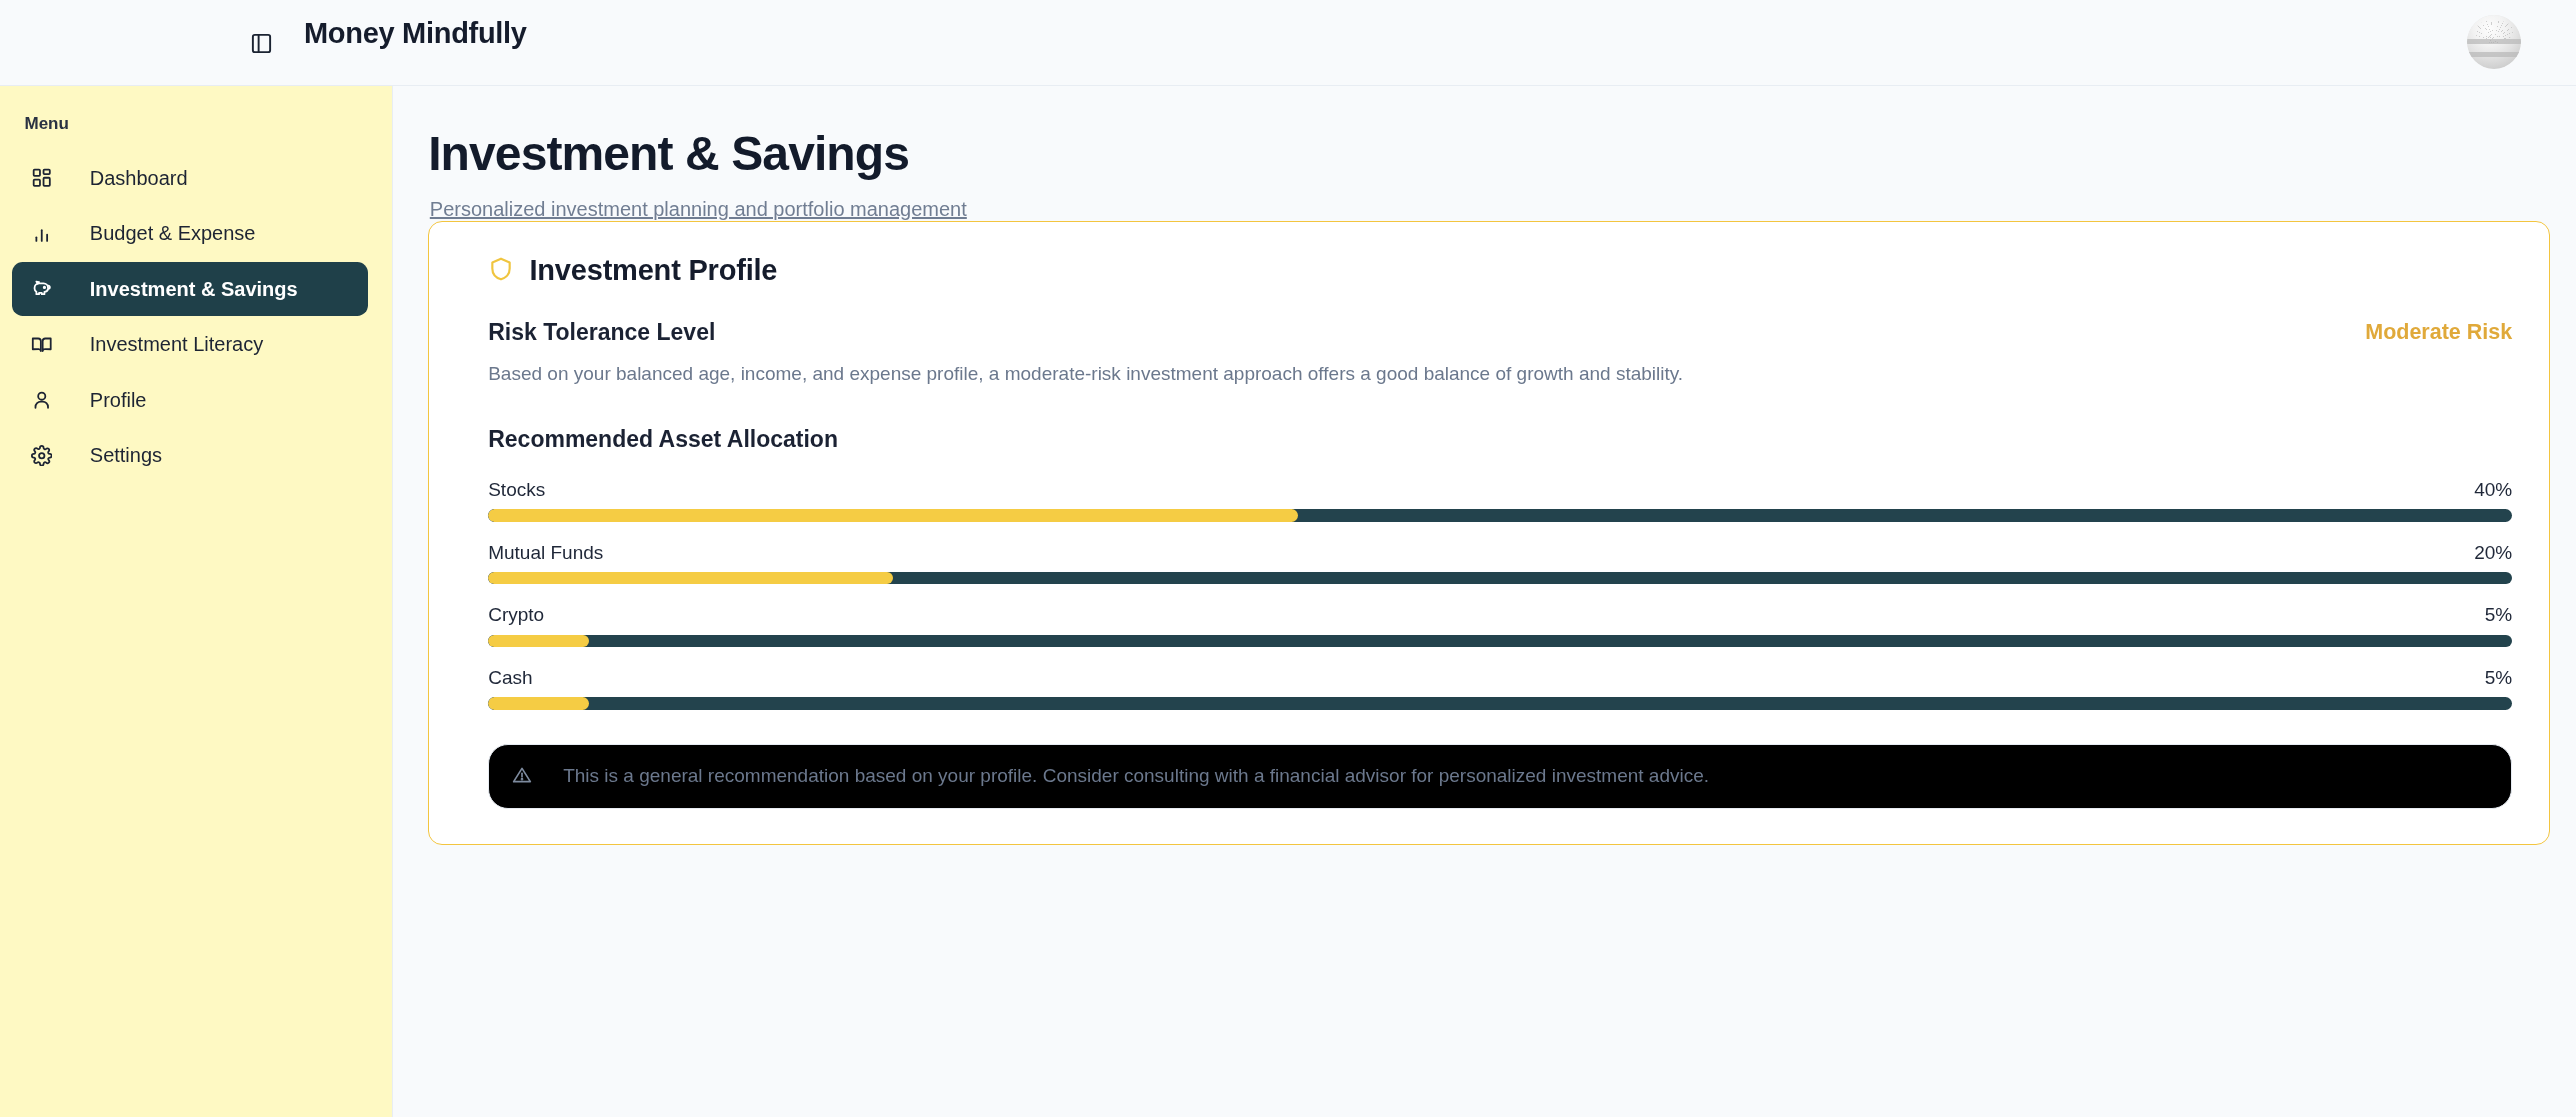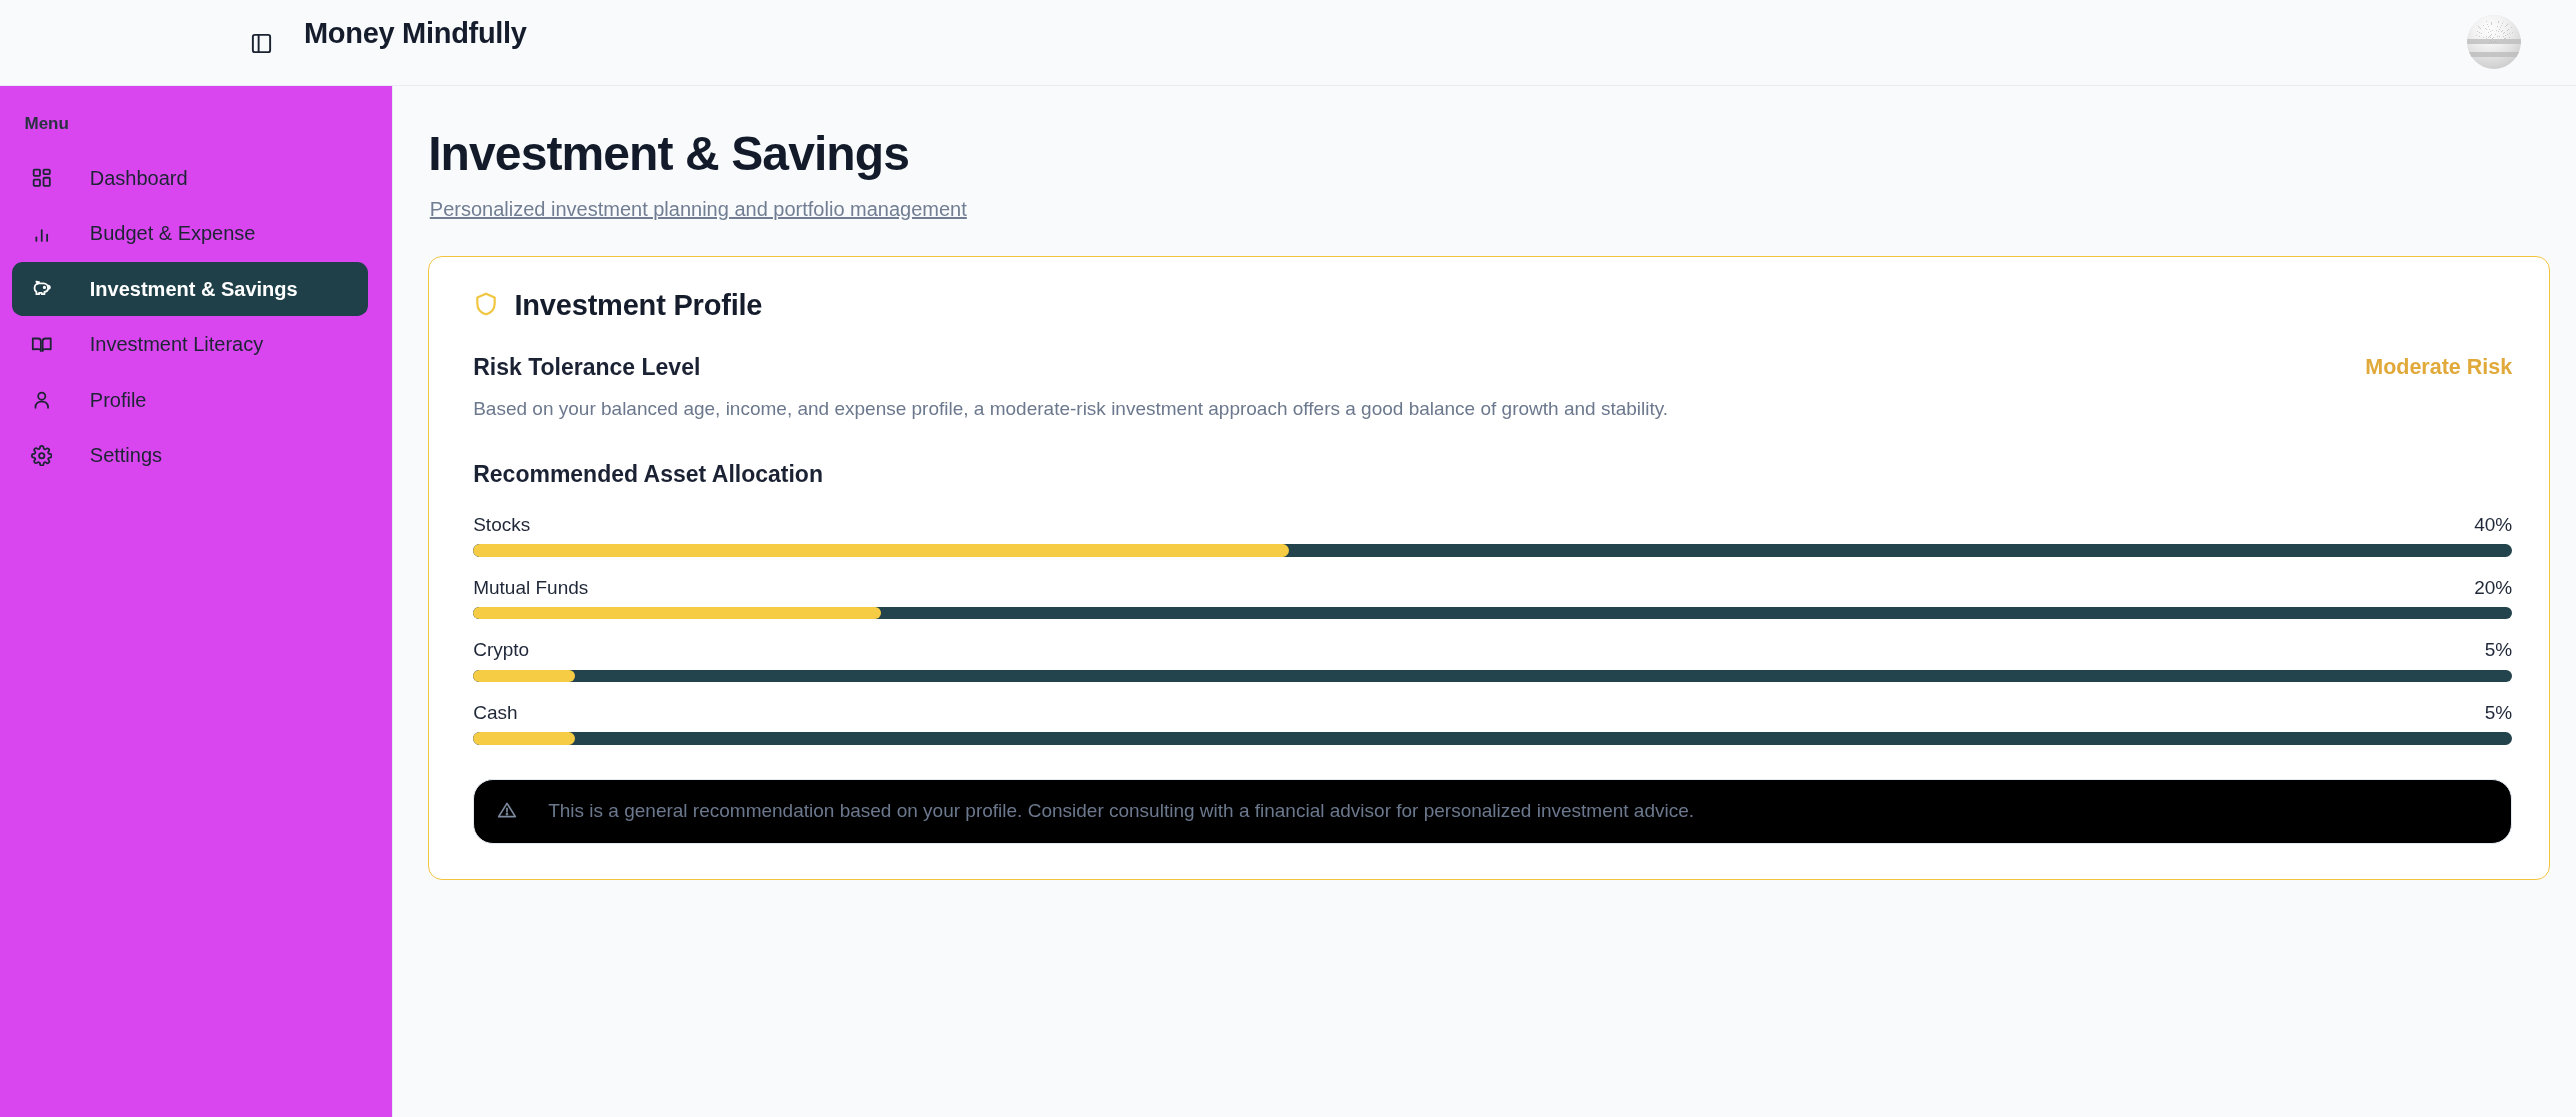--- a/index.html
+++ b/index.html
@@ -101,21 +101,21 @@
         rgba(255,255,255,0) 1.2deg 13deg);
   }
 
   
   .sidebar {
     position: absolute;
     top: 86px;
     left: 0;
     width: 393px;
     height: 1032px;
-    background: #d946ef;
+    background: #fef9c3;
     border-right: 0.8px solid #e8edf3;
     padding-top: 28px;
   }
   .menu-label {
     margin: 0 0 17px 24.5px;
     font-size: 17px;
     font-weight: 700;
     color: #2a3242;
   }
   .nav-item {
@@ -165,27 +165,26 @@
   }
   .page-subtitle {
     margin-top: 17px;
     margin-left: 12.3px;
     font-size: 20px;
     color: #707d92;
     text-decoration: underline;
   }
 
   .card {
-    margin-top: 35px;
     margin-left: 10.7px;
     width: 2122px;
     background: #ffffff;
     border: 1.5px solid #f3c53f;
     border-radius: 14px;
-    padding: 32px 37px 35px 44px;
+    padding: 32px 37px 35px 59px;
   }
   .card-header {
     display: flex;
     align-items: center;
     gap: 15.3px;
     margin-bottom: 32px;
   }
   .card-title {
     font-size: 29px;
     font-weight: 700;

